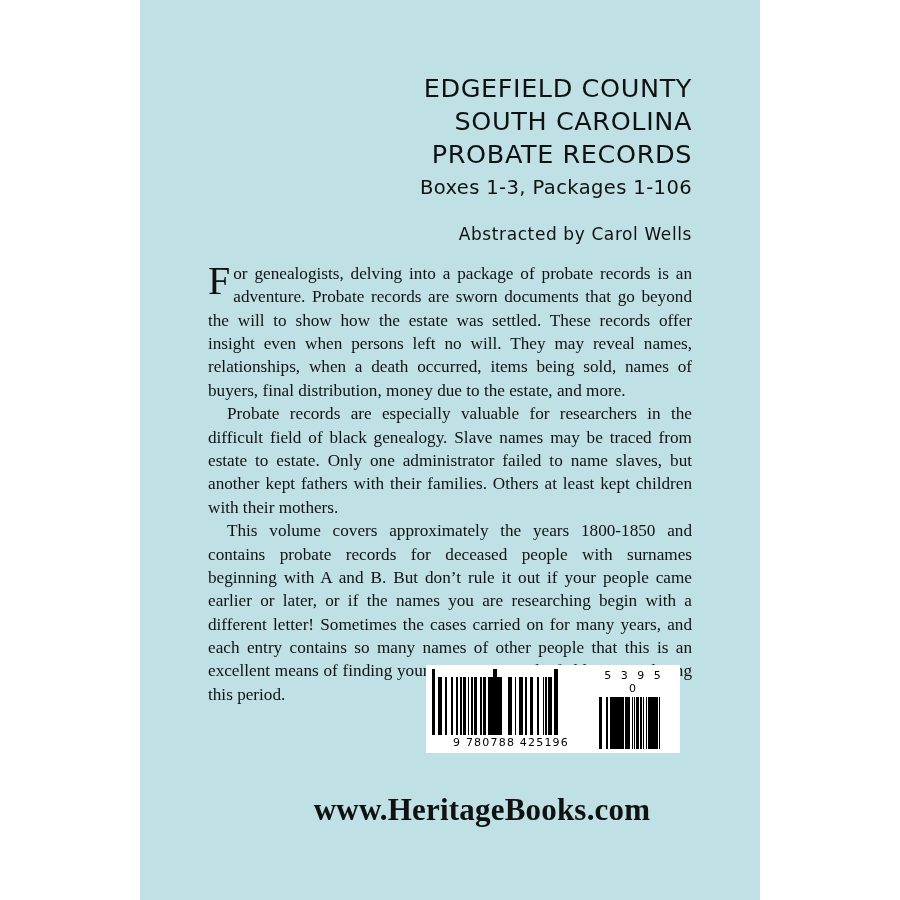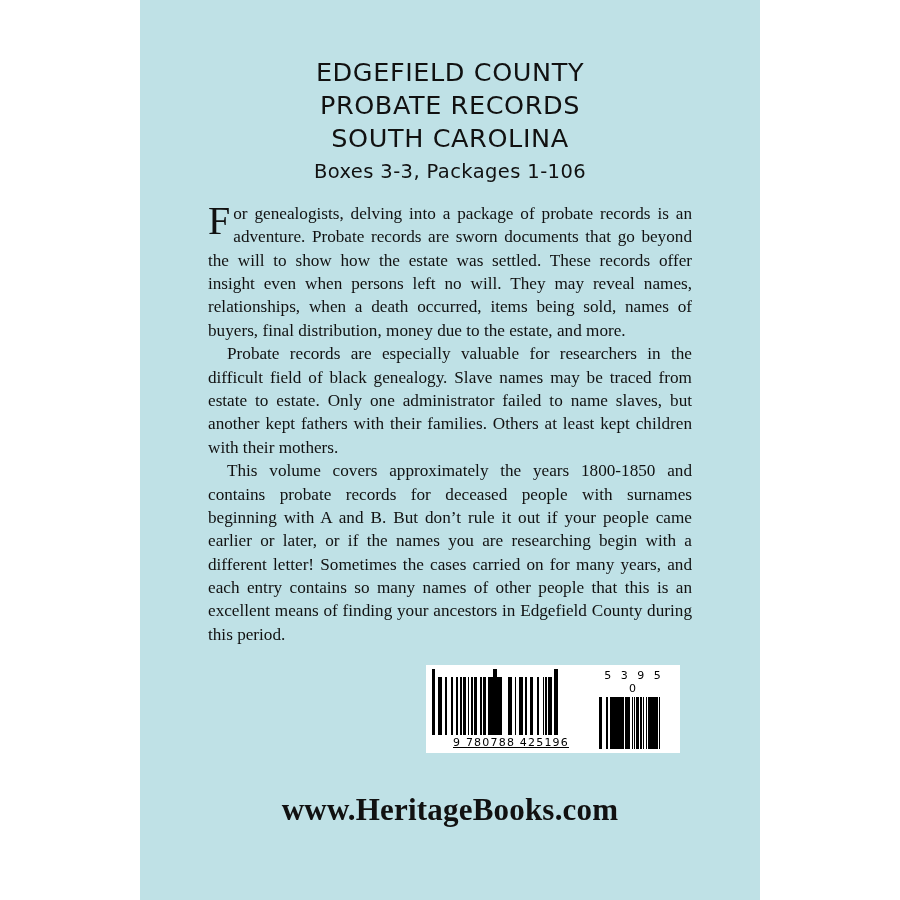--- a/index.html
+++ b/index.html
@@ -25,22 +25,22 @@
   .inner {
     position: absolute;
     left: 0;
     top: 0;
     width: 620px;
     height: 900px;
     padding: 0 68px;
     box-sizing: border-box;
   }
   .title-block {
-    text-align: center;
-    padding-top: 56px;
+    text-align: right;
+    padding-top: 72px;
   }
   .title-line {
     font-family: "DejaVu Sans", sans-serif;
     font-size: 25.5px;
     letter-spacing: 0.6px;
     color: #111111;
     line-height: 1.30;
     font-weight: 400;
   }
   .subtitle-line {
@@ -102,21 +102,21 @@
     color: #000000;
     margin-left: 4px;
     margin-bottom: 3px;
     letter-spacing: 0.2px;
   }
   .barcodes {
     display: flex;
     align-items: flex-start;
     gap: 8px;
   }
-  .bc-main { width: 158px; text-decoration: underline; }
+  .bc-main { width: 158px; }
   .bc-add  { width: 72px; }
   .bc-bars {
     display: flex;
     align-items: flex-end;
     height: 66px;
   }
   .bc-add .bc-bars { height: 52px; }
   .bc-digits {
     font-family: "DejaVu Sans", sans-serif;
     font-size: 11px;
@@ -138,33 +138,35 @@
     position: absolute;
     left: 0;
     top: 792px;
     width: 620px;
     text-align: center;
     font-family: "Liberation Serif", serif;
     font-weight: bold;
     font-size: 31px;
     color: #111111;
     letter-spacing: 0.2px;
+    padding-left: 32px;
   }
 </style>
 </head>
 <body>
 
 <div id="book-back-cover">
   <div class="inner">
 
     <div class="title-block">
       <div class="title-line">EDGEFIELD COUNTY</div>
+      <div class="title-line">SOUTH CAROLINA</div>
       <div class="title-line">PROBATE RECORDS</div>
-      <div class="title-line">SOUTH CAROLINA</div>
-      <div class="subtitle-line">Boxes 3-3, Packages 1-106</div>
+      <div class="subtitle-line">Boxes 1-3, Packages 1-106</div>
+      <div class="author-line">Abstracted by Carol Wells</div>
     </div>
 
     <div class="body-copy">
       <p class="first"><span class="dropcap">F</span><span>or genealogists, delving into a package of probate records is an adventure. Probate records are sworn documents that go beyond the will to show how the estate was settled. These records offer insight even when persons left no will. They may reveal names, relationships, when a death occurred, items being sold, names of buyers, final distribution, money due to the estate, and more.</span></p>
       <p>Probate records are especially valuable for researchers in the difficult field of black genealogy. Slave names may be traced from estate to estate. Only one administrator failed to name slaves, but another kept fathers with their families. Others at least kept children with their mothers.</p>
       <p>This volume covers approximately the years 1800-1850 and contains probate records for deceased people with surnames beginning with A and B. But don’t rule it out if your people came earlier or later, or if the names you are researching begin with a different letter! Sometimes the cases carried on for many years, and each entry contains so many names of other people that this is an excellent means of finding your ancestors in Edgefield County during this period.</p>
     </div>
 
 
     <div class="barcode-wrap">

